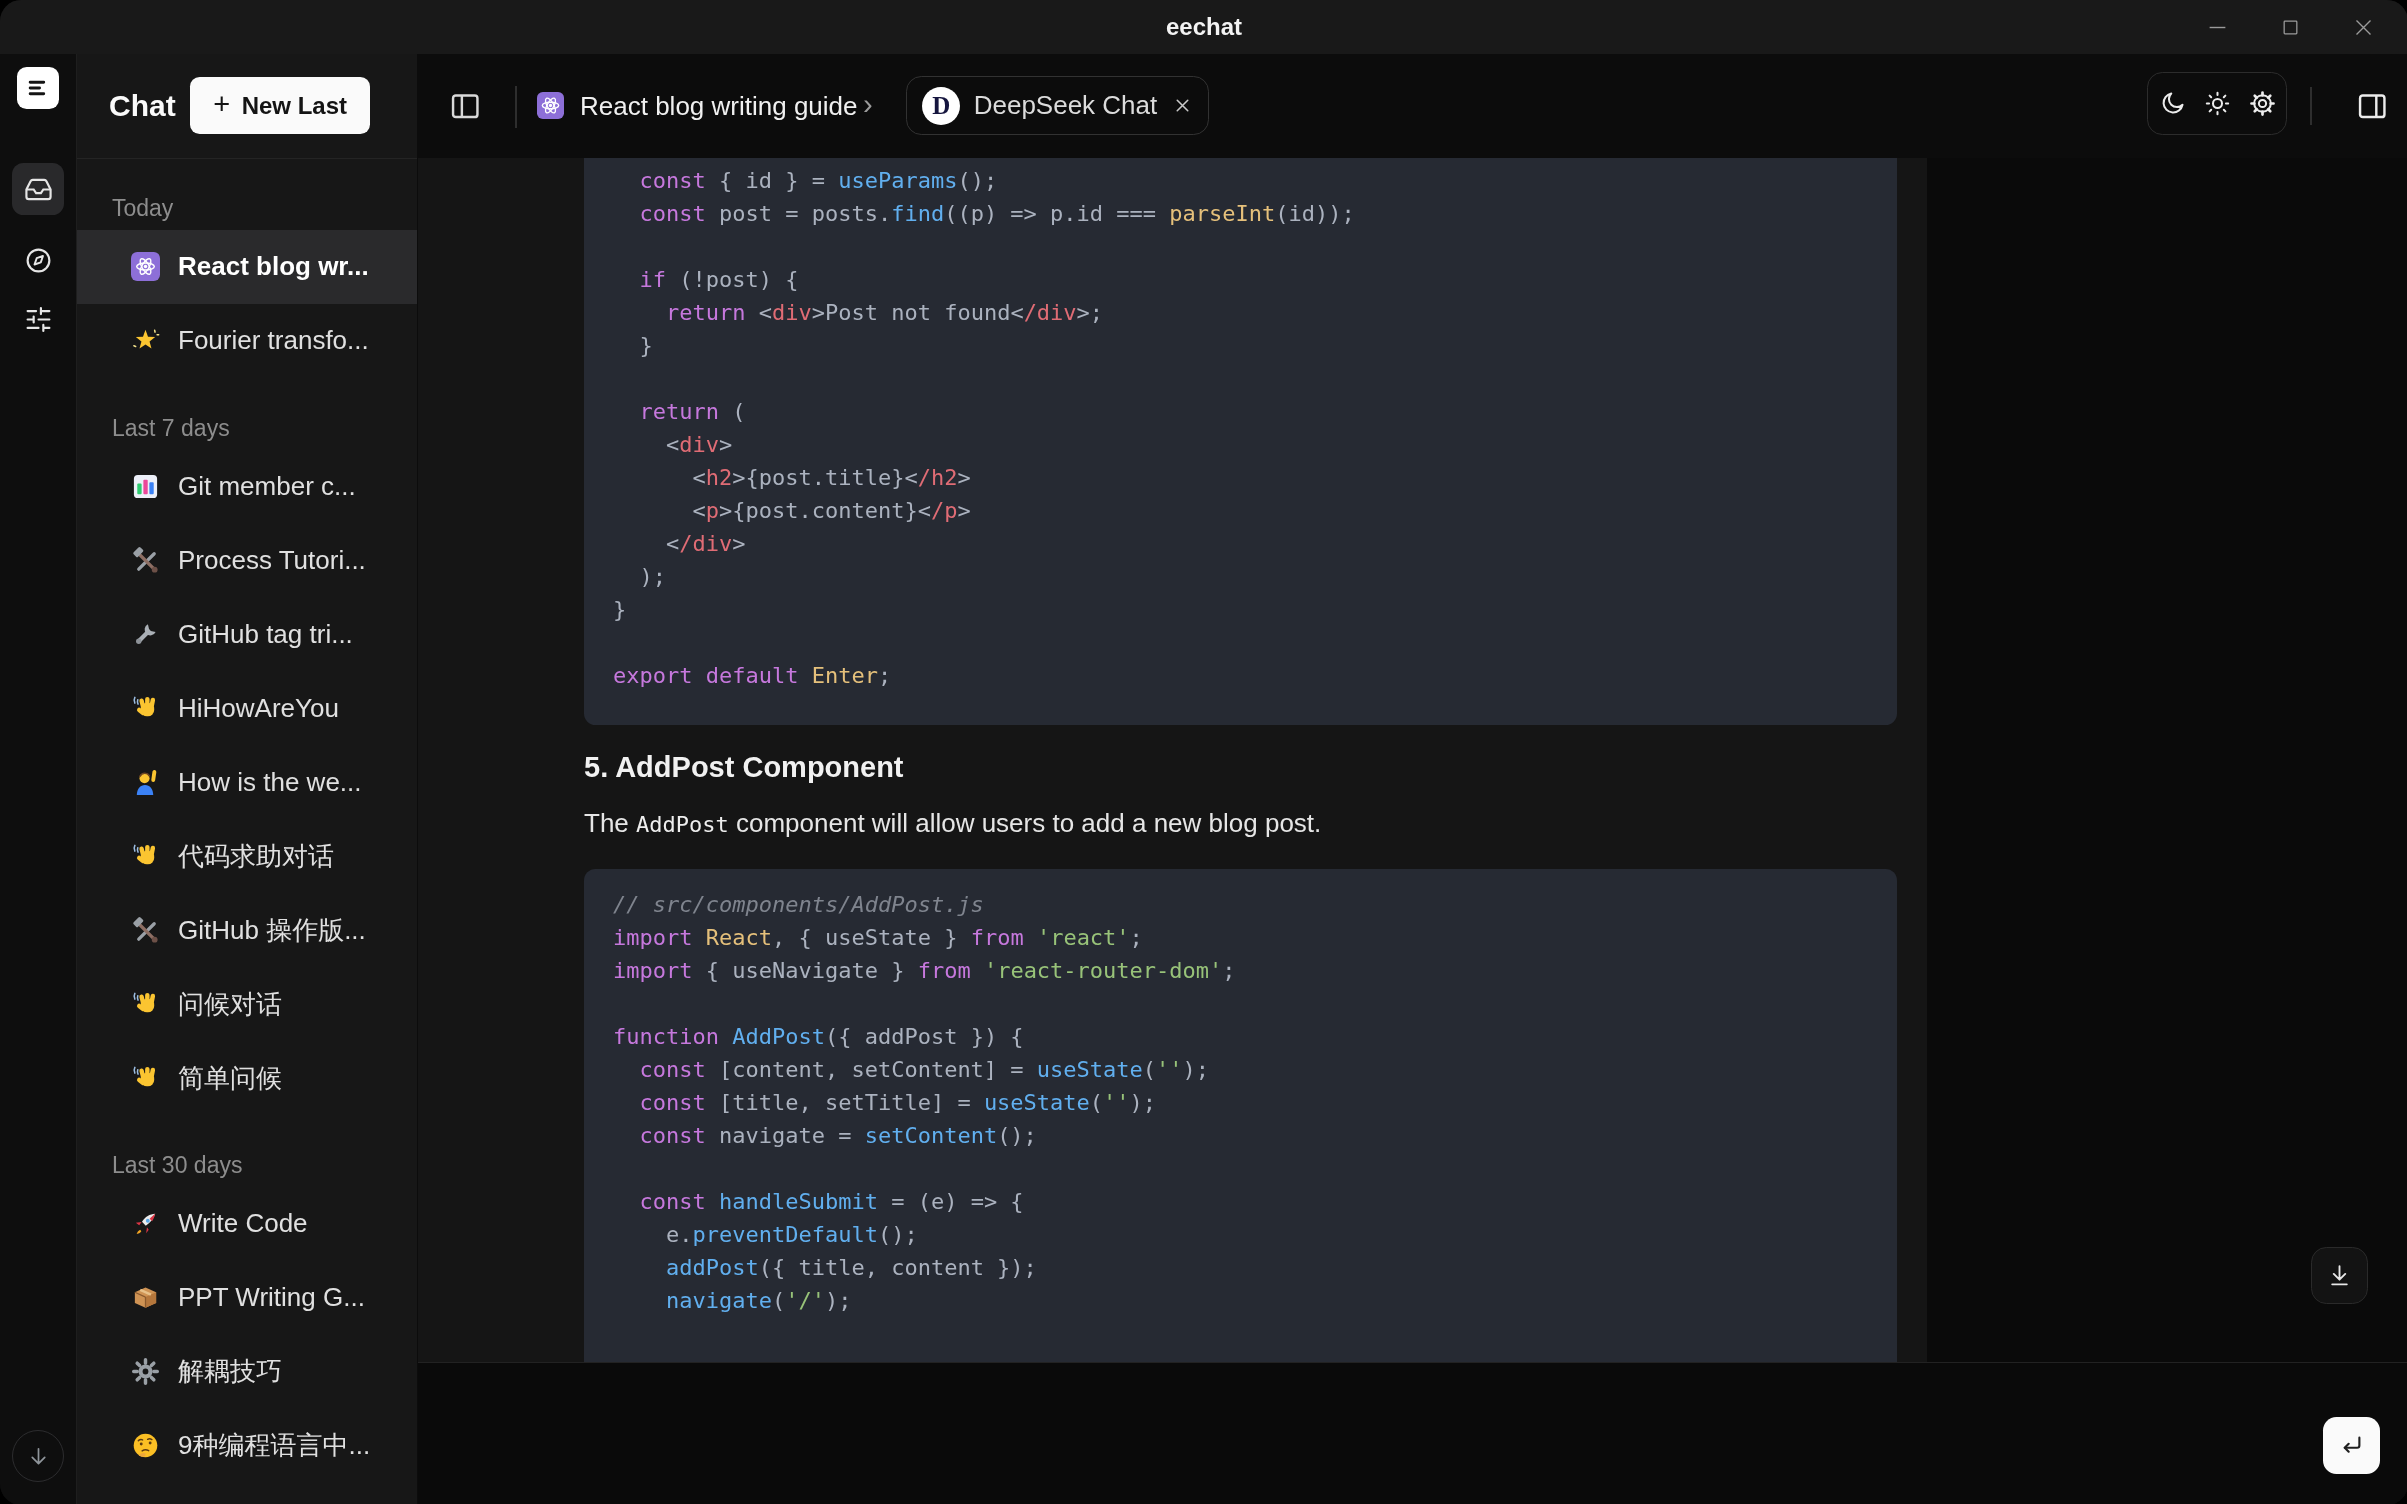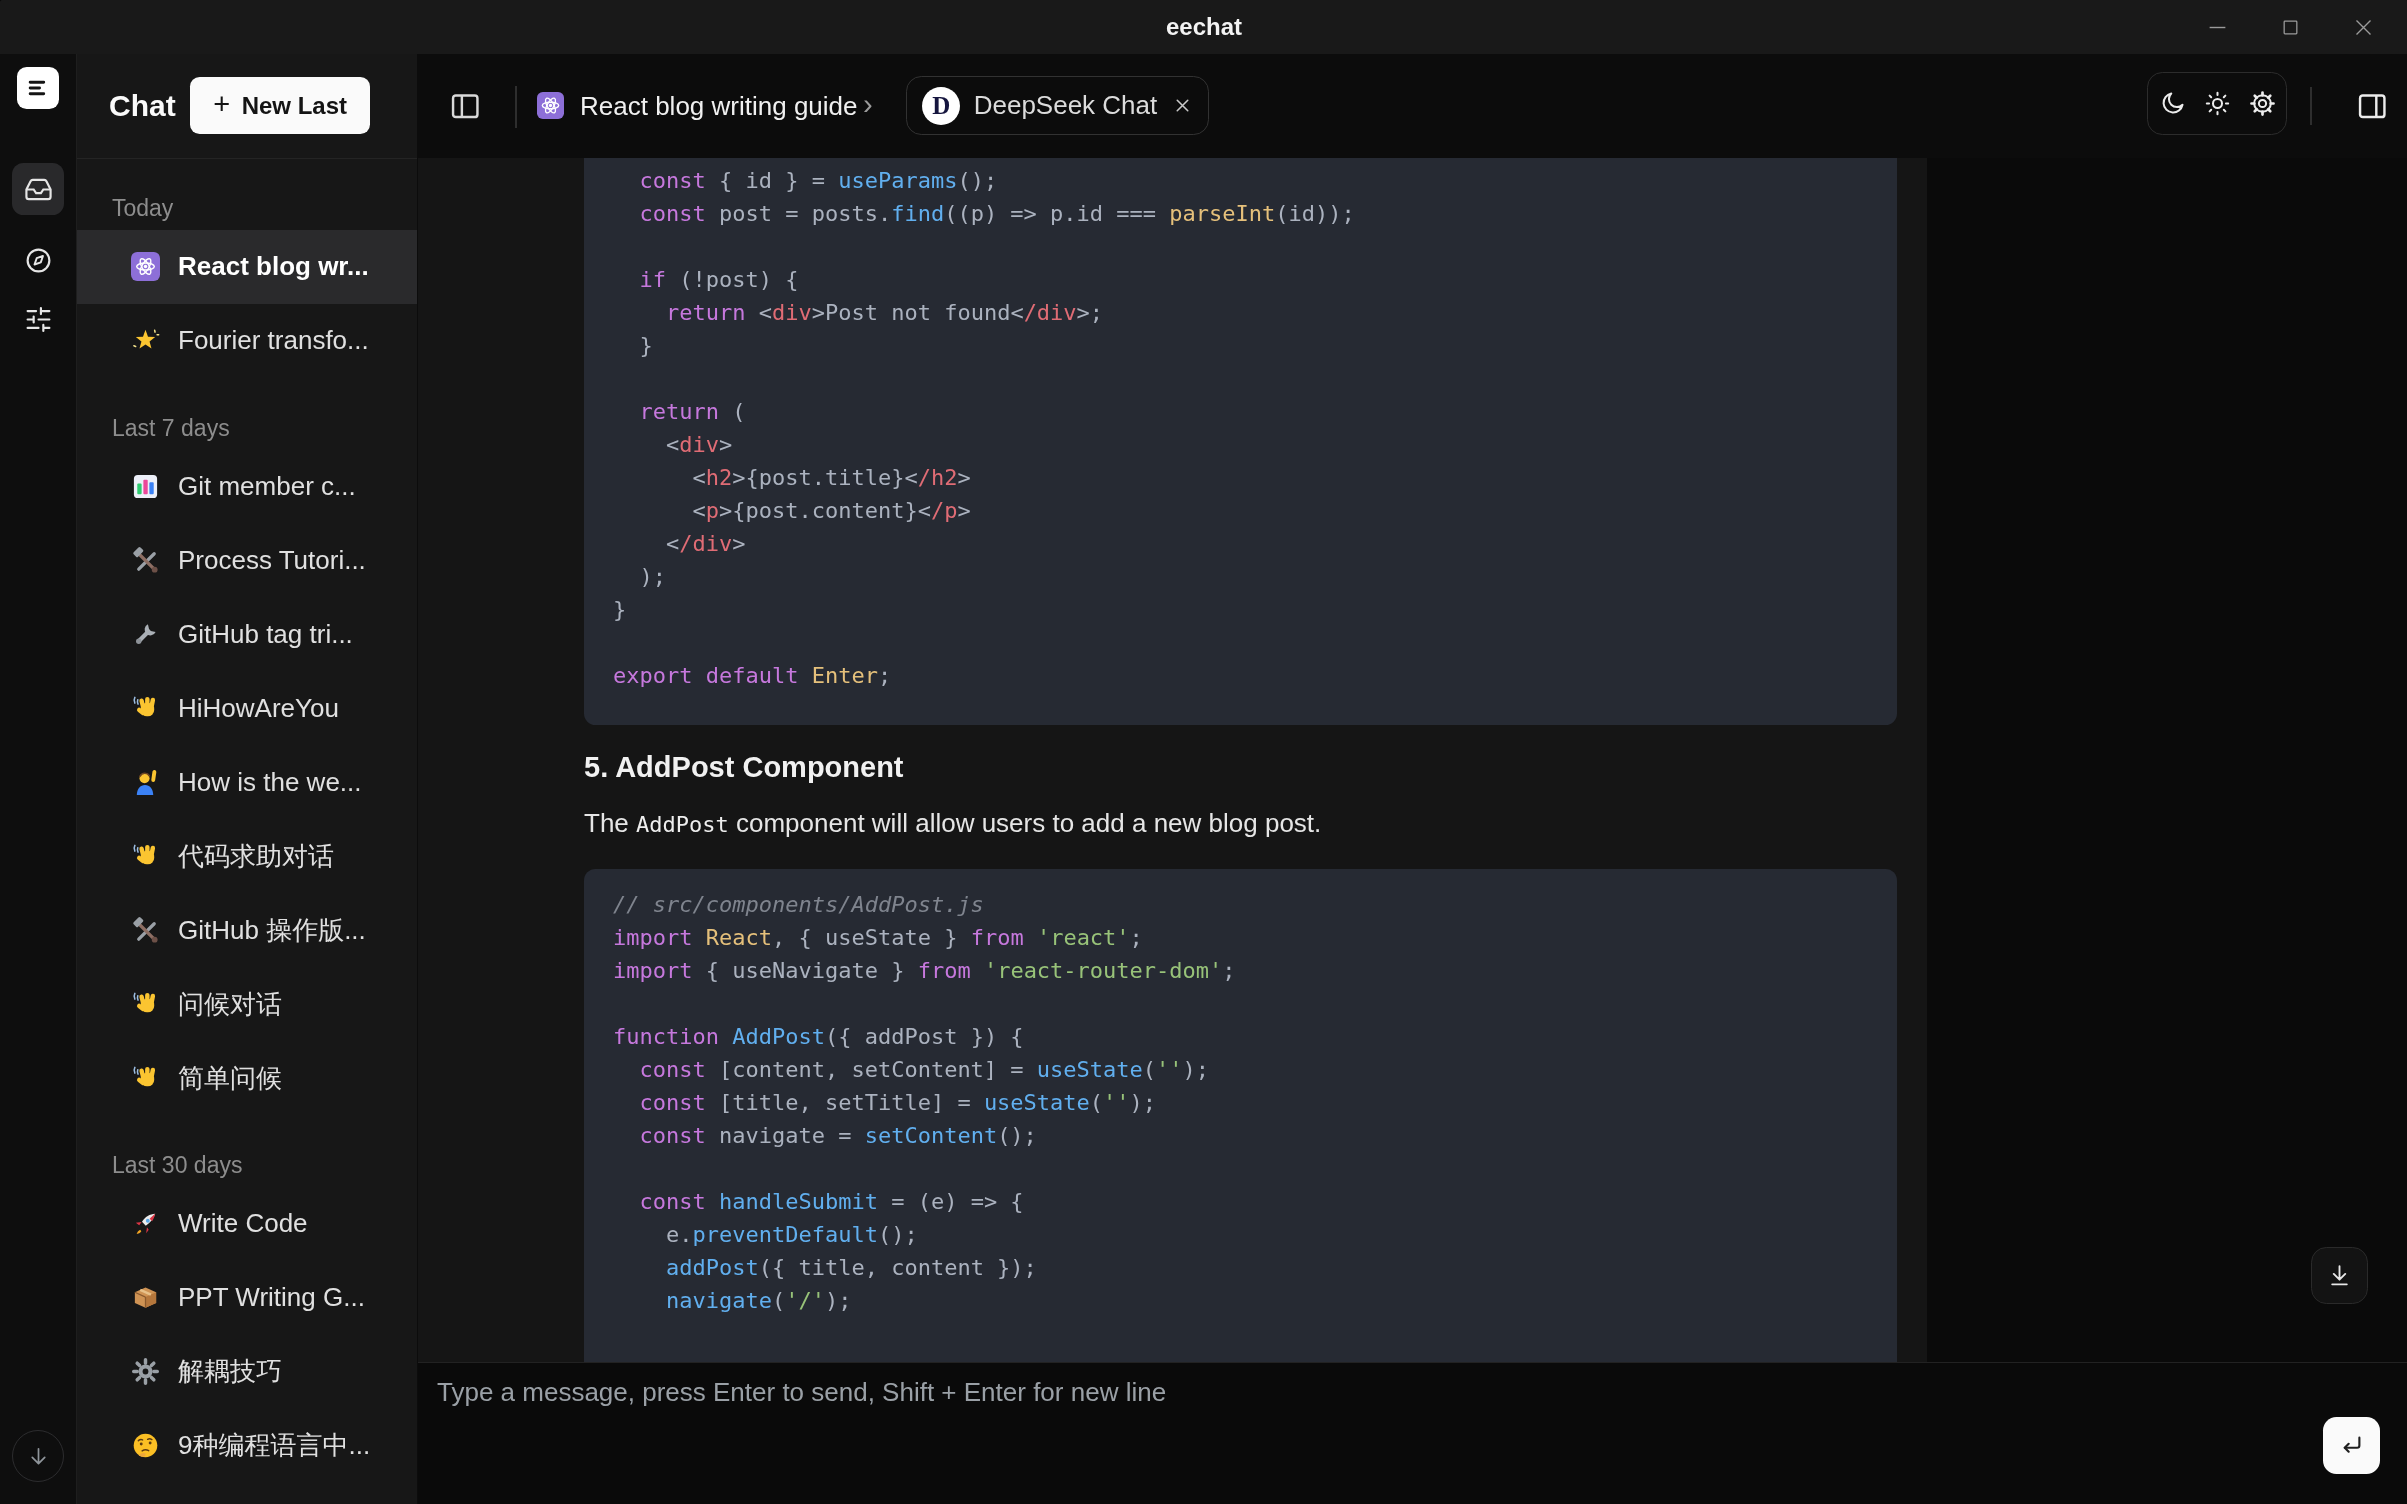--- a/index.html
+++ b/index.html
@@ -1,16 +1,16 @@
 <!DOCTYPE html>
 <html><head>
 <meta charset="utf-8">
 <style>
   html,body{margin:0;padding:0;background:#000;}
-  .window{position:relative;width:2408px;height:1505px;background:#0c0c0c;border-radius:2px;overflow:hidden;
+  .window{position:relative;width:2408px;height:1505px;background:#0c0c0c;border-radius:21px;overflow:hidden;
     font-family:"Liberation Sans","DejaVu Sans",sans-serif;color:#e8e8e8;-webkit-font-smoothing:antialiased;}
   
   .titlebar{position:absolute;top:0;left:0;right:0;height:54px;background:#191919;}
   .titlebar .app-title{position:absolute;left:0;right:0;top:0;height:54px;line-height:54px;text-align:center;
     font-size:24px;font-weight:700;color:#f3f3f3;}
   .win-btn{position:absolute;top:0;width:67px;height:54px;display:flex;align-items:center;justify-content:center;color:#9b9b9b;}
   .wb-min{right:157px}.wb-max{right:84px}.wb-close{right:11.5px}
   
   .rail{position:absolute;top:54px;left:0;width:76px;bottom:0;background:#0e0e0e;}
   .rail .logo{position:absolute;left:17px;top:13.4px;width:42px;height:42px;border-radius:9.6px;background:#fff;
@@ -447,21 +447,20 @@
       </div>
       <div class="scroll-bottom-btn">
         <svg width="25" height="25" viewBox="0 0 24 24" fill="none">
             <path d="M12 3v12M6.5 10.5 12 16l5.5-5.5" stroke="currentColor" stroke-width="1.8" stroke-linecap="round" stroke-linejoin="round"></path>
             <path d="M5 20.5h14" stroke="currentColor" stroke-width="1.8" stroke-linecap="round"></path>
           </svg>
       </div>
     </div>
 
     <div class="composer">
-      <textarea placeholder="Type a message, press Enter to send, Shift + Enter for new line" style=""></textarea>
       <button class="send-btn">
         <svg width="27" height="27" viewBox="0 0 24 24" fill="none">
             <path d="M19 5v7a2 2 0 0 1-2 2H6" stroke="currentColor" stroke-width="1.9" stroke-linecap="round"></path>
             <path d="M9.5 10.5 6 14l3.5 3.5" stroke="currentColor" stroke-width="1.9" stroke-linecap="round" stroke-linejoin="round"></path>
           </svg>
       </button>
     </div>
   </div>
 
 </div>

